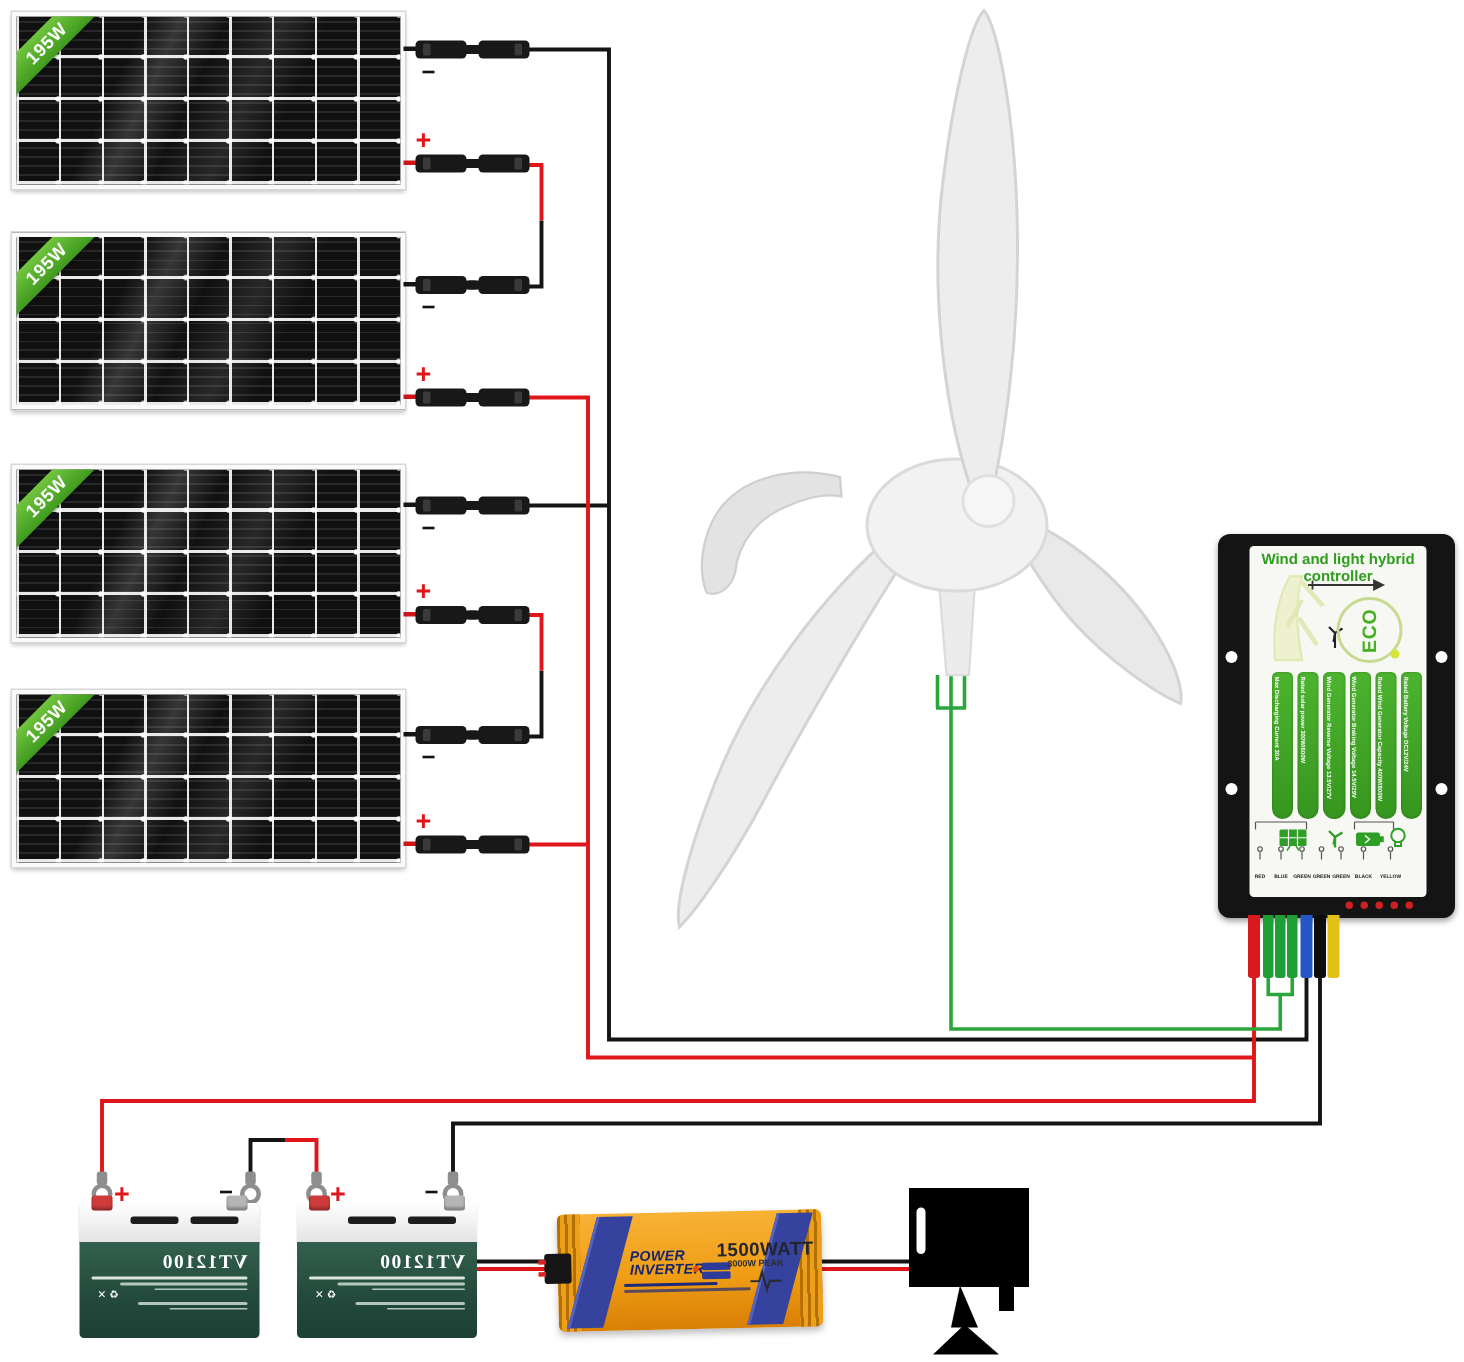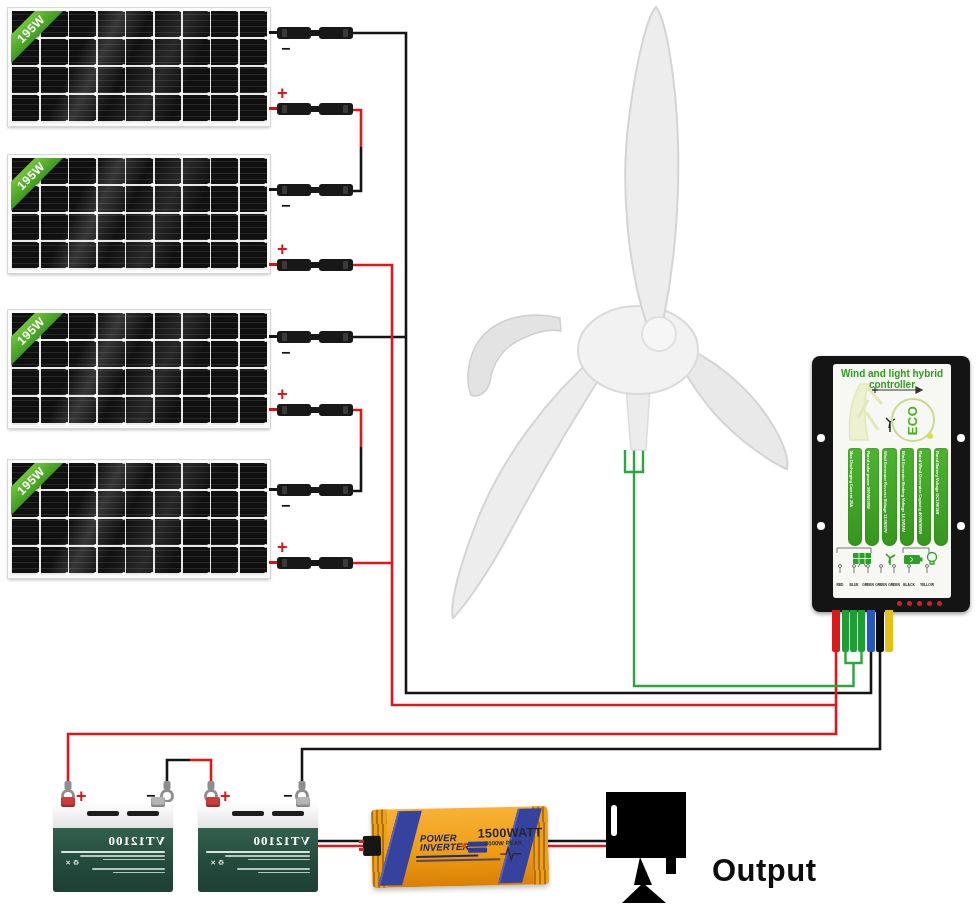--- a/index.html
+++ b/index.html
@@ -398,15 +398,14 @@
   </div>
 
   <div class="comp monitor">
     <div class="slit"></div>
     <div class="tab"></div>
     <svg style="position:absolute;left:16px;top:65px;overflow:visible" width="60" height="48" viewBox="0 0 60 48">
       <polygon points="18,0 12,28 30,28" fill="#000"></polygon>
       <polygon points="21,26 0,46 44,46" fill="#000"></polygon>
     </svg>
   </div>
-  <div class="comp output-label">Output</div>
 
 </div>
 
 </body></html>

